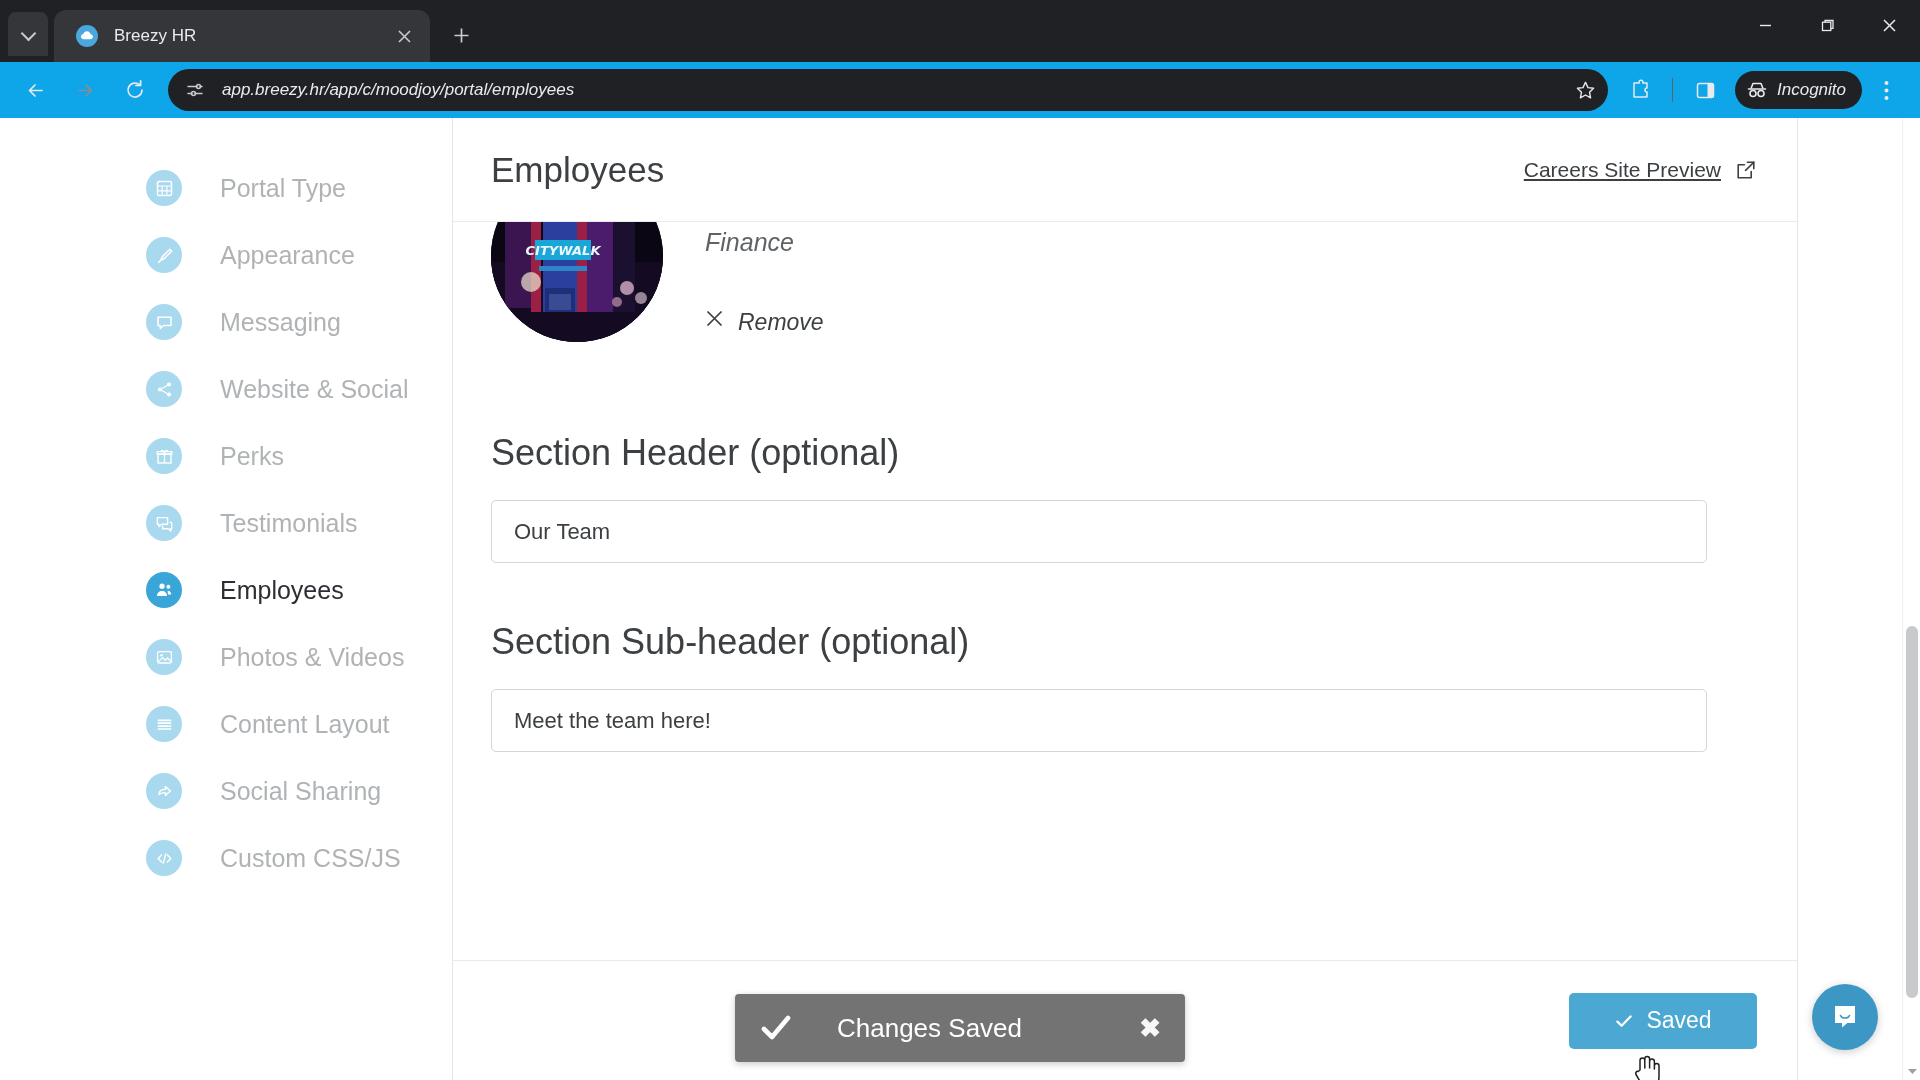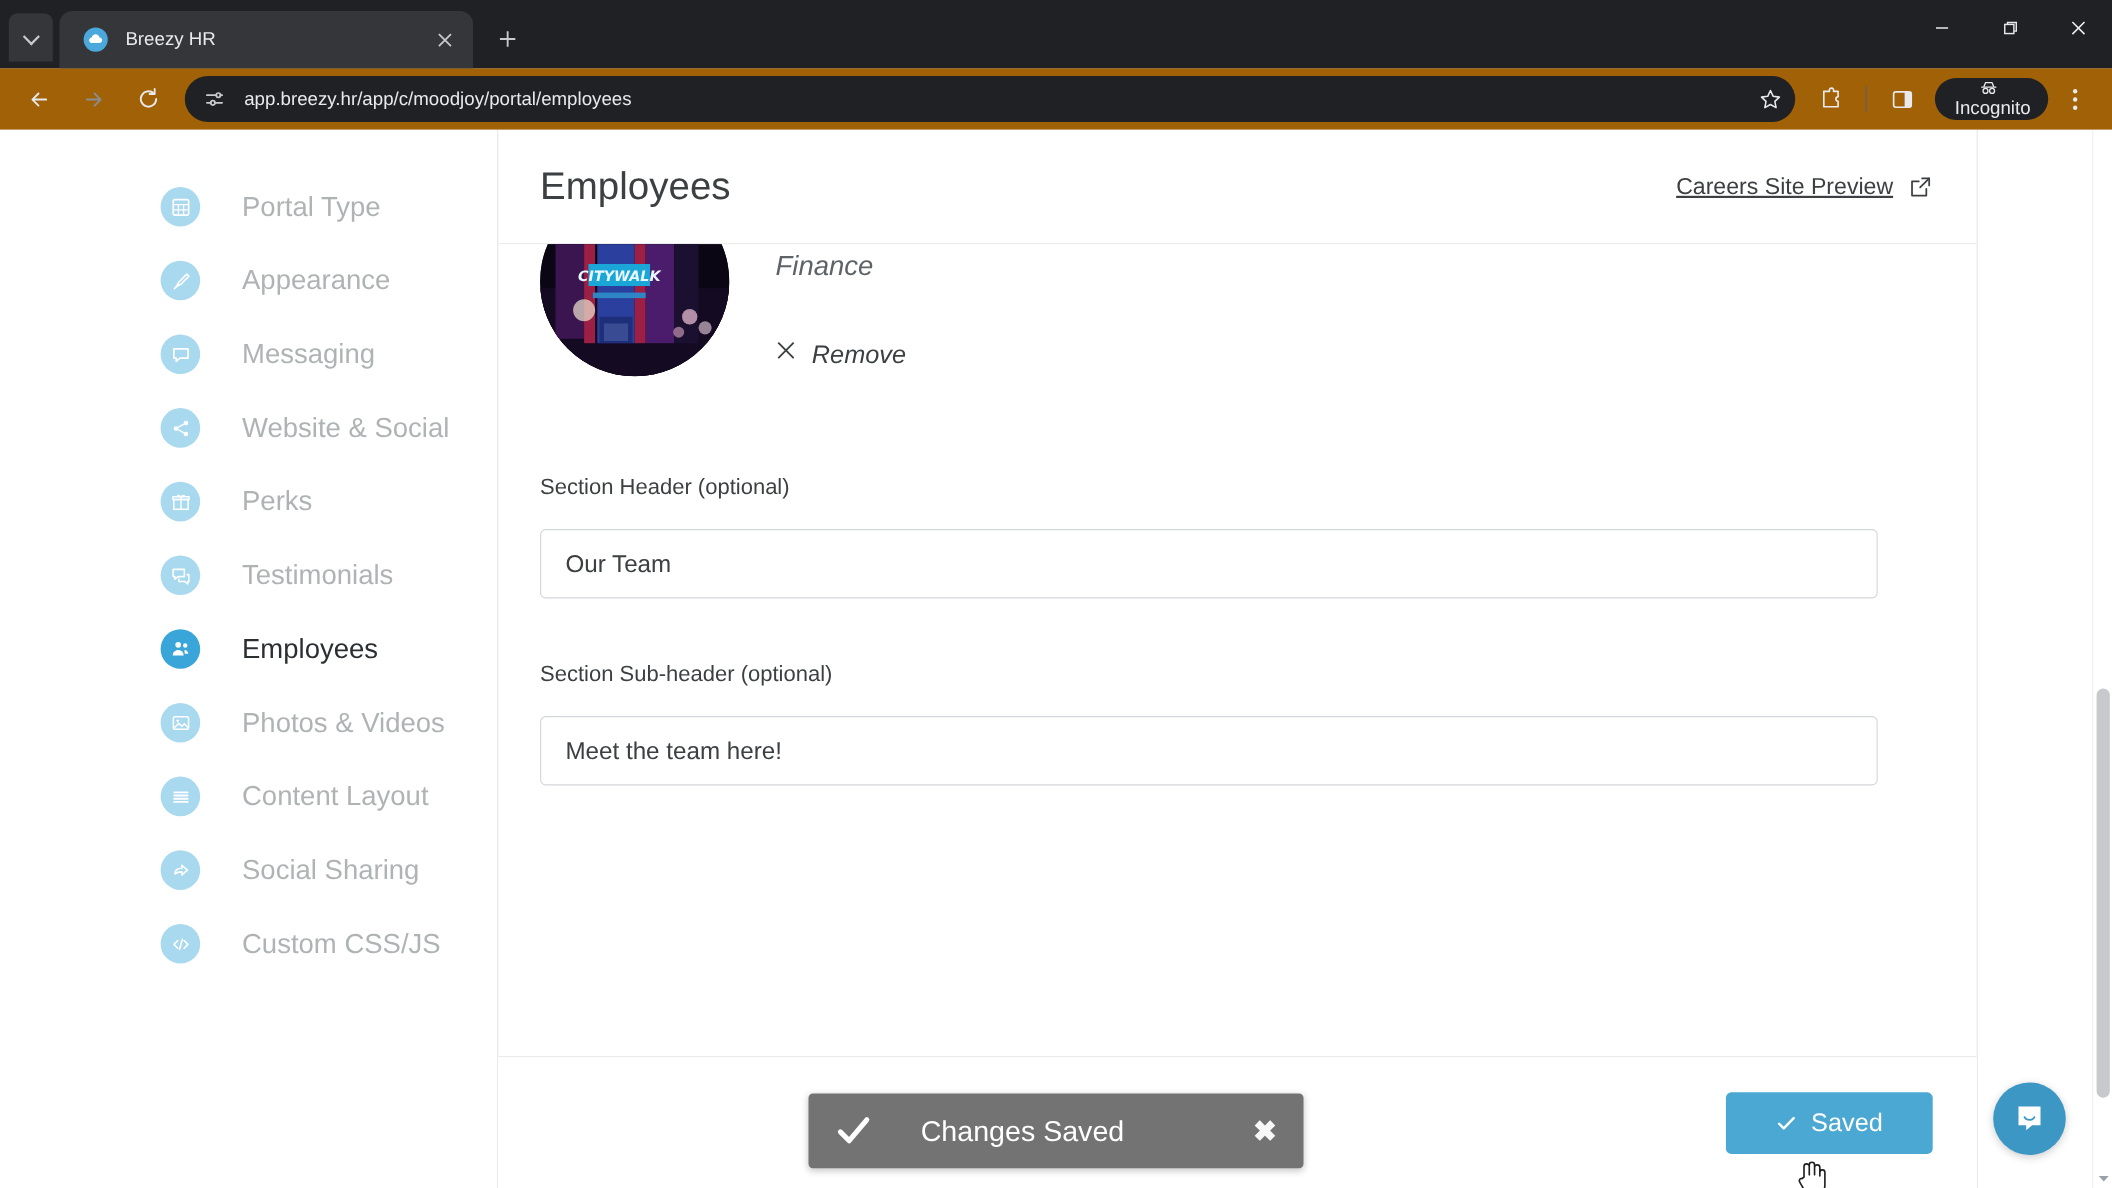--- a/index.html
+++ b/index.html
@@ -71,24 +71,25 @@
   }
   .win-controls {
     position: absolute; right: 0; top: 0;
     height: 50px; display: flex; align-items: center;
   }
   .wc { width: 62px; height: 50px; display: flex; align-items: center; justify-content: center; }
 
   
   .toolbar {
     height: 56px;
-    background: #a16207;
+    background: #0ea5e9;
     display: flex; align-items: center;
     padding: 0 10px;
     flex: 0 0 auto;
+    font-style: italic;
   }
   .navbtn {
     width: 42px; height: 42px; margin: 0 4px;
     display: flex; align-items: center; justify-content: center;
     border-radius: 50%;
   }
   .omnibox {
     flex: 1 1 auto;
     height: 42px;
     background: #202124;
@@ -107,21 +108,21 @@
   .tb-icon {
     width: 42px; height: 42px; margin: 0 3px;
     display: flex; align-items: center; justify-content: center;
     border-radius: 50%;
   }
   .tb-sep { width: 1px; height: 24px; background: #5f6368; margin: 0 8px; }
   .incognito-pill {
     height: 38px; border-radius: 19px;
     background: #202124;
     display: flex; align-items: center;
-    padding: 0 16px 0 10px; margin-left: 6px; flex-direction: column;
+    padding: 0 16px 0 10px; margin-left: 6px;
   }
   .incognito-pill span { color: #e8eaed; font-size: 17px; margin-left: 8px; }
 
   
   .viewport {
     flex: 1 1 auto;
     background: #ffffff;
     position: relative;
     display: flex;
     overflow: hidden;
@@ -206,21 +207,21 @@
   .emp-dept { font-size: 25px; color: #5f6368; }
   .emp-remove {
     display: flex; align-items: flex-start;
     margin-top: 52px;
     font-size: 23px; color: #3c4043;
   }
   .emp-remove .xi { margin-right: 14px; display: flex; }
 
   .field-group { margin-top: 58px; }
   .field-label {
-    font-size: 20px; color: #3c4043;
+    font-size: 36px; color: #3c4043;
     margin-bottom: 26px;
   }
   .field-input {
     width: 1216px; height: 63px;
     border: 1px solid #d3d6da;
     border-radius: 5px;
     display: flex; align-items: center;
     padding: 0 22px;
     font-size: 22px; color: #3c4043;
     background: #fff;

